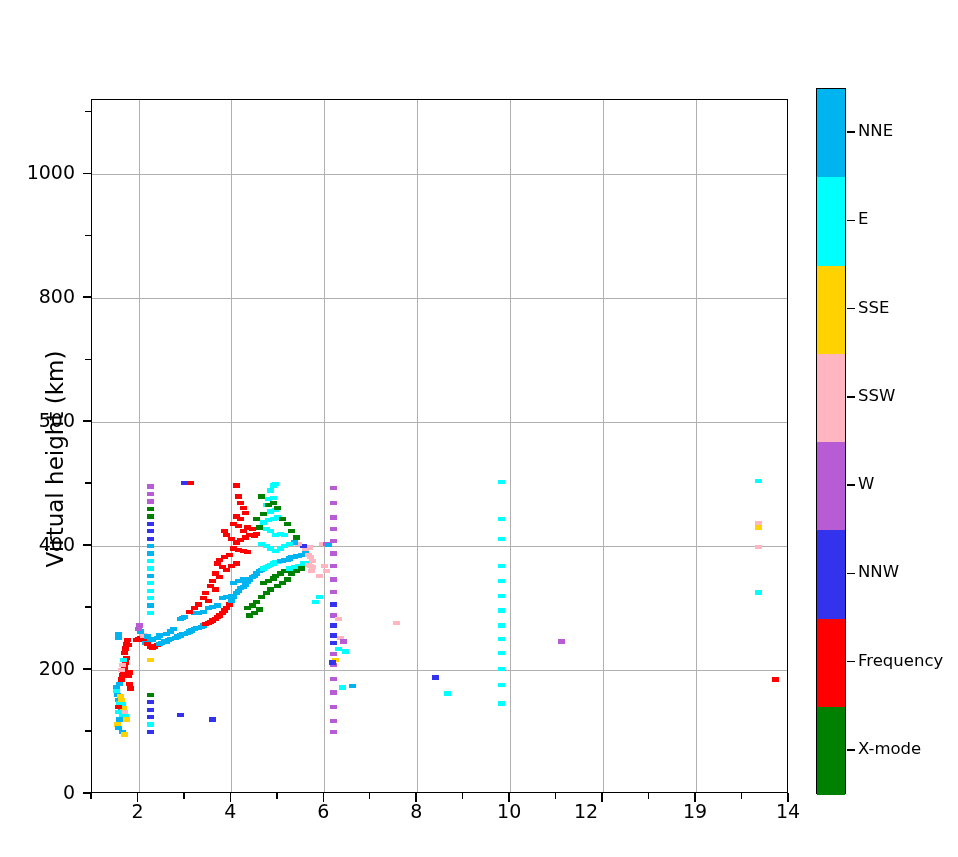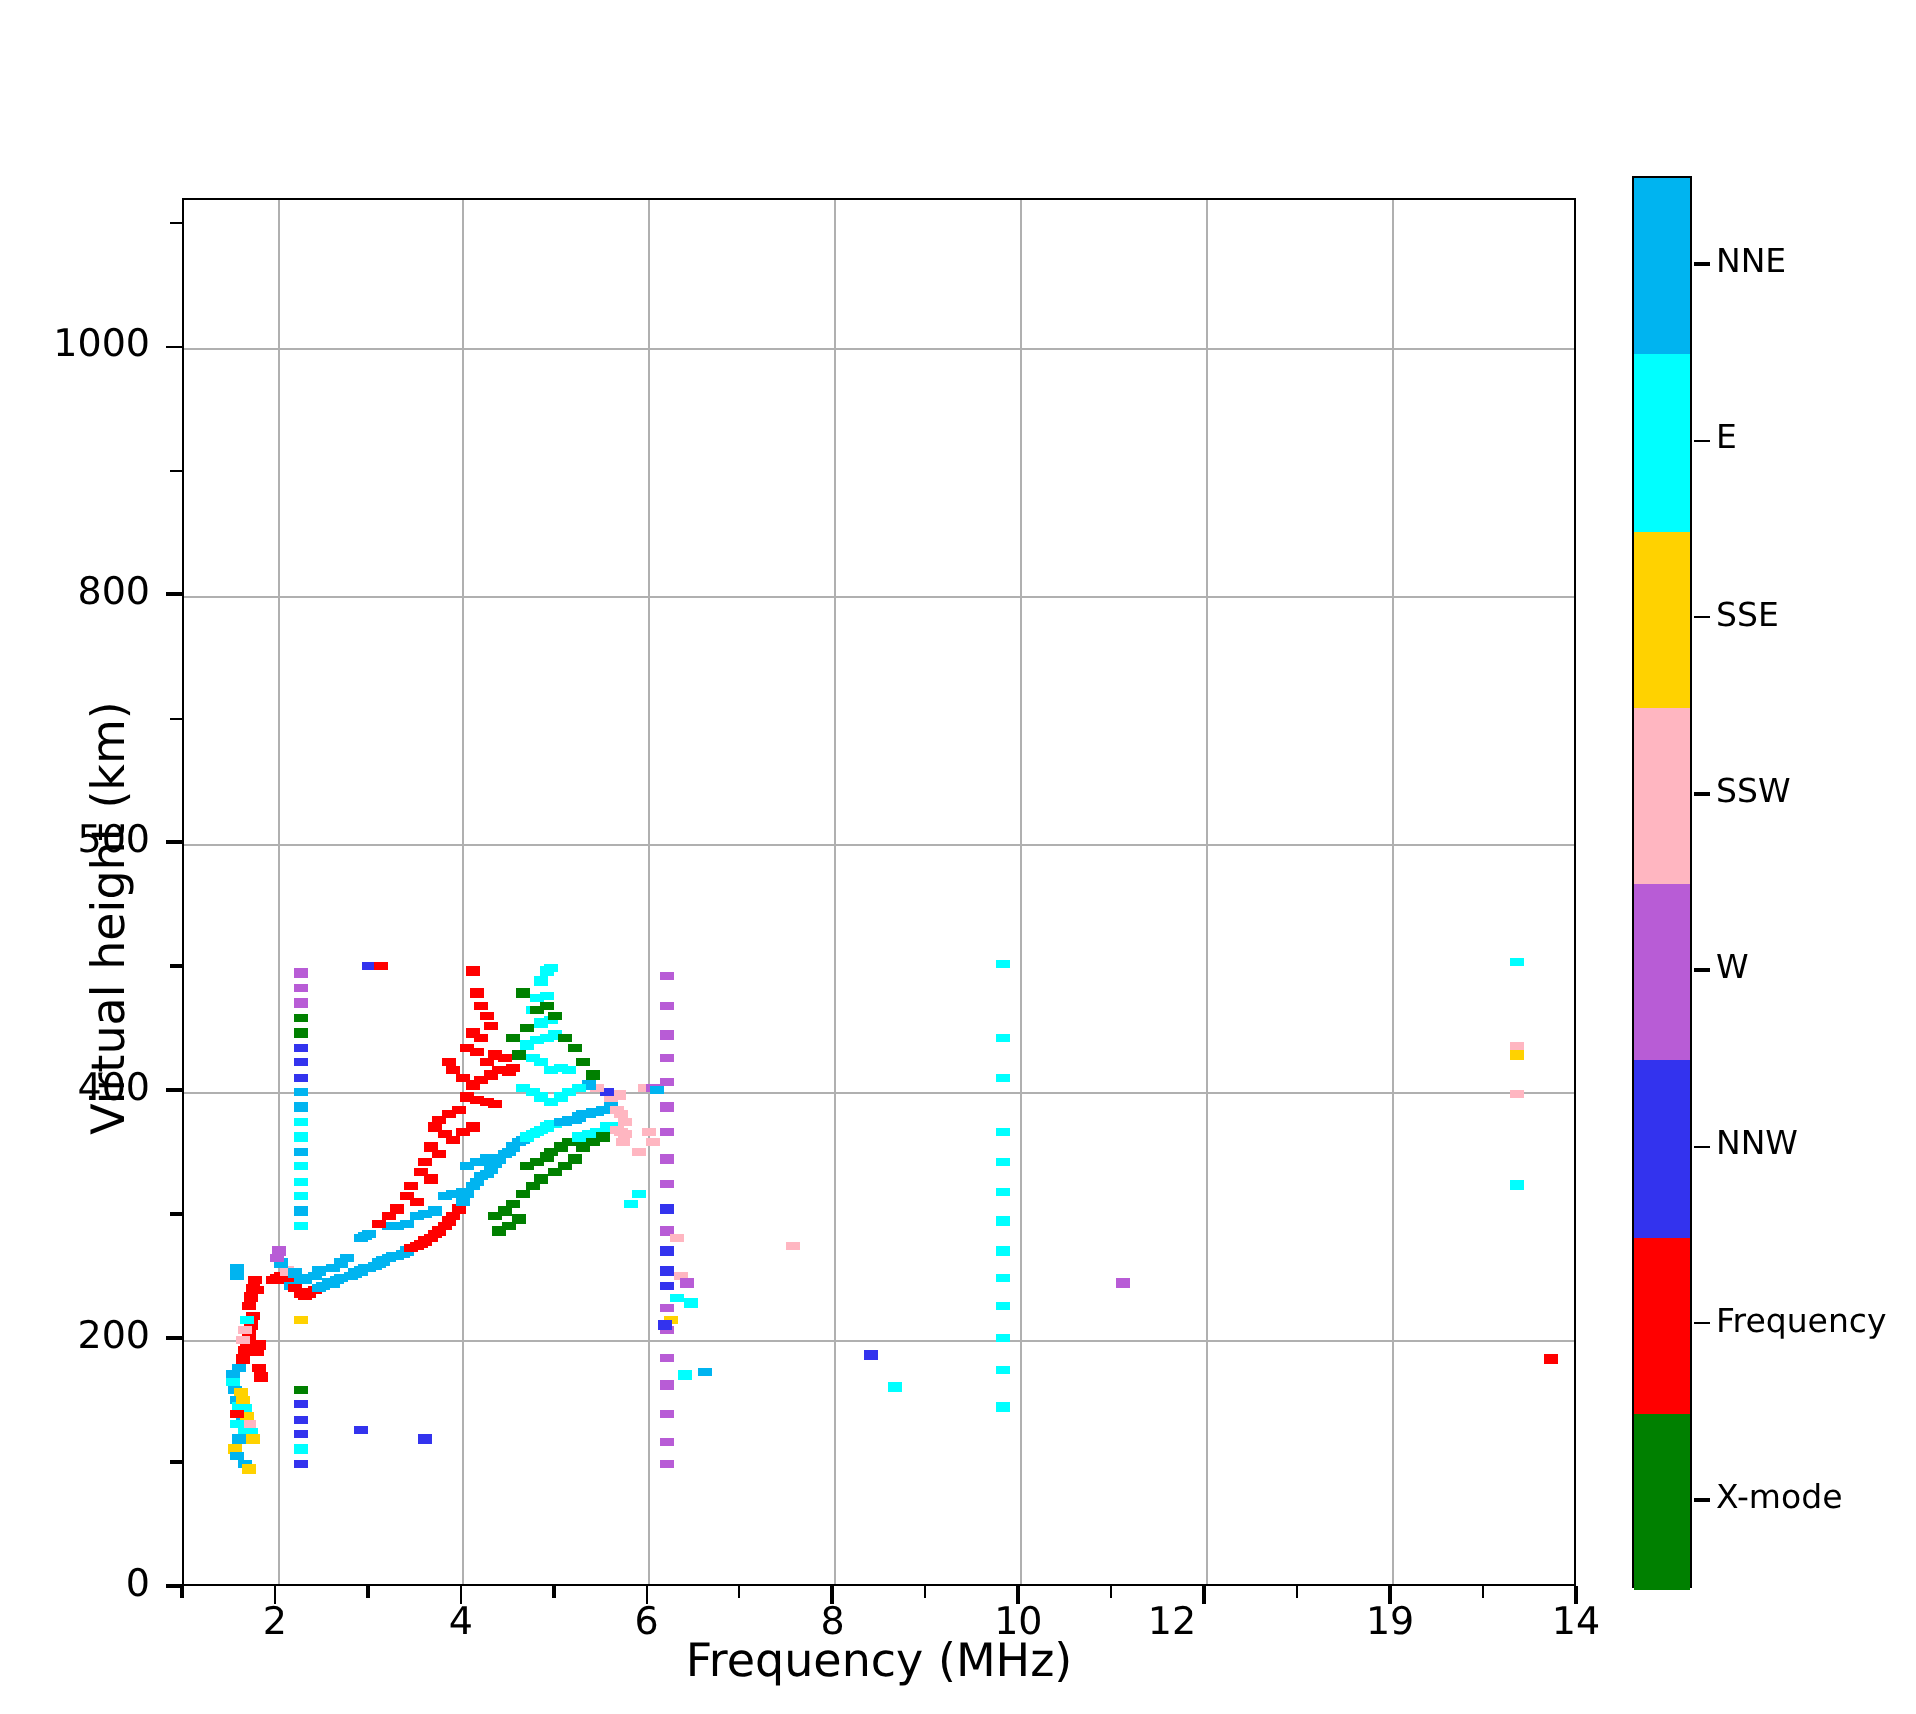--- a/index.html
+++ b/index.html
@@ -462,21 +462,20 @@
       <div class="tick-xm" style="left: 90.3px;"></div>
       <div class="tick-xm" style="left: 183.233px;"></div>
       <div class="tick-xm" style="left: 276.167px;"></div>
       <div class="tick-xm" style="left: 369.1px;"></div>
       <div class="tick-xm" style="left: 462.033px;"></div>
       <div class="tick-xm" style="left: 554.967px;"></div>
       <div class="tick-xm" style="left: 647.9px;"></div>
       <div class="tick-xm" style="left: 740.833px;"></div>
     </div>
 
-  <div id="xlabel">Frequency (MHz)</div>
   <div id="ylabel">Virtual height (km)</div>
 
   <div id="cbar">
       <div class="cseg" style="top: 0px; height: 88.25px; background: rgb(0, 180, 240);"></div>
       <div class="cseg" style="top: 88.25px; height: 88.25px; background: rgb(0, 255, 255);"></div>
       <div class="cseg" style="top: 176.5px; height: 88.25px; background: rgb(255, 210, 0);"></div>
       <div class="cseg" style="top: 264.75px; height: 88.25px; background: rgb(255, 182, 193);"></div>
       <div class="cseg" style="top: 353px; height: 88.25px; background: rgb(184, 92, 214);"></div>
       <div class="cseg" style="top: 441.25px; height: 88.25px; background: rgb(51, 51, 238);"></div>
       <div class="cseg" style="top: 529.5px; height: 88.25px; background: rgb(255, 0, 0);"></div>

